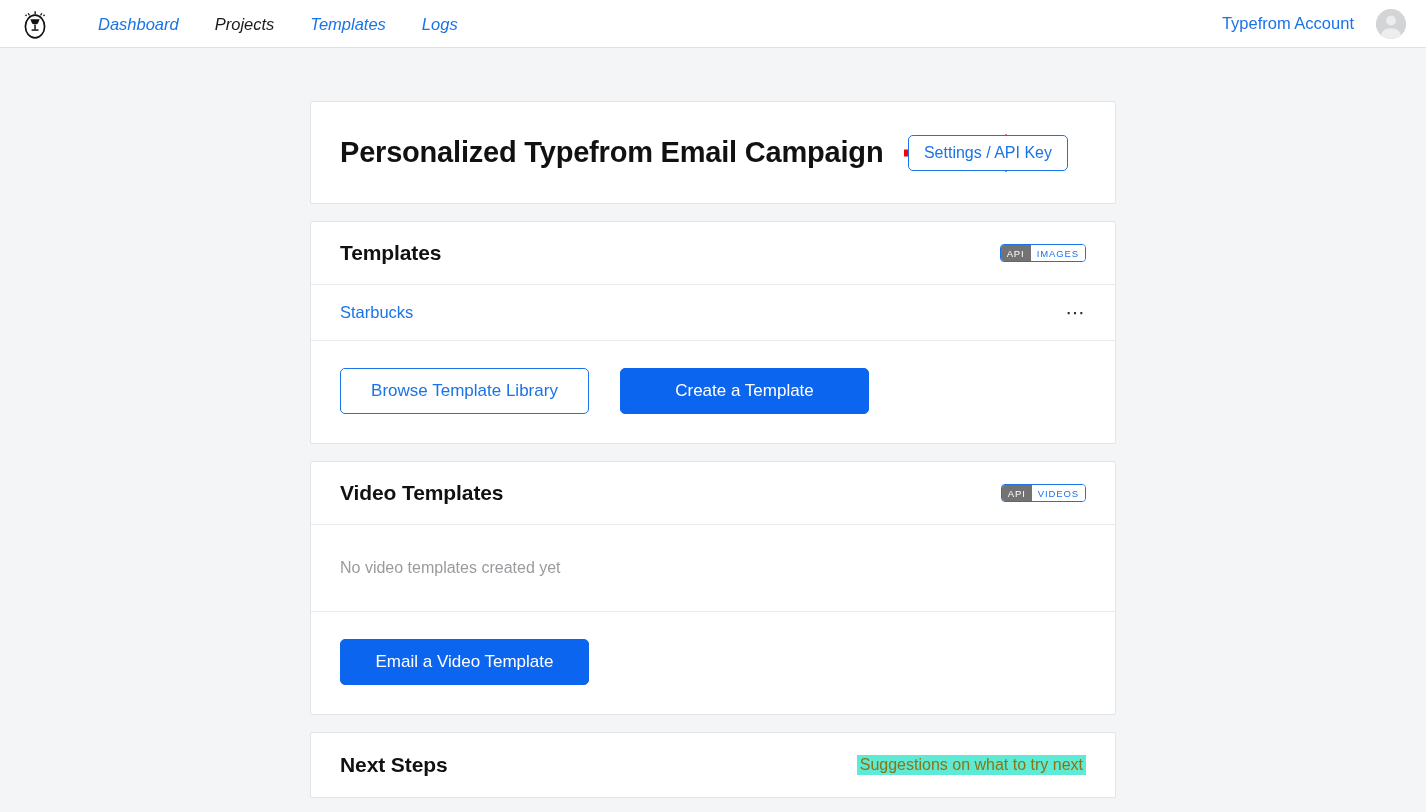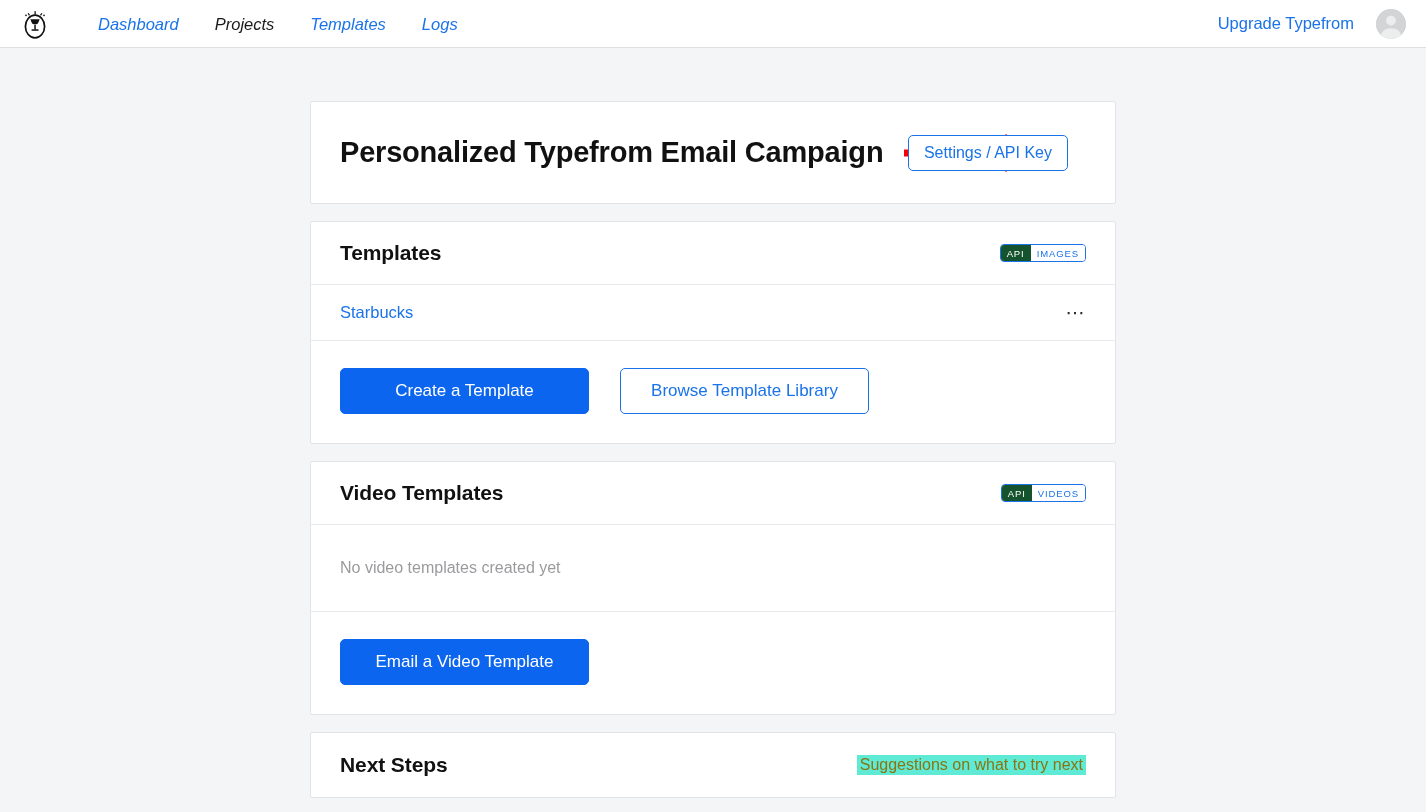--- a/index.html
+++ b/index.html
@@ -164,21 +164,21 @@
     transform: translateY(-50%);
     display: flex;
     align-items: stretch;
     height: 18px;
     border: 1px solid #1a73e8;
     border-radius: 4px;
     overflow: hidden;
     cursor: pointer;
   }
   .badge-left {
-    background: #14532d;
+    background: #737373;
     color: #ffffff;
     font-size: 9.5px;
     letter-spacing: 0.9px;
     padding: 0 6px;
     display: flex;
     align-items: center;
     font-weight: normal;
   }
   .badge-right {
     background: #ffffff;
@@ -300,21 +300,21 @@
   </div>
 
   <nav class="nav-links">
     <a class="nav-link" href="#">Dashboard</a>
     <a class="nav-link current" href="#">Projects</a>
     <a class="nav-link" href="#">Templates</a>
     <a class="nav-link" href="#">Logs</a>
   </nav>
 
   <div class="topbar-right">
-    <a class="upgrade-link" href="#">Upgrade Typefrom</a>
+    <a class="upgrade-link" href="#">Typefrom Account</a>
     <div class="avatar">
       <svg width="30" height="30" viewBox="0 0 30 30">
         <circle cx="15" cy="15" r="15" fill="#d3d4d6"></circle>
         <circle cx="15" cy="11.6" r="4.9" fill="#eceded"></circle>
         <path d="M4.6 30 Q4.6 19.2 15 19.2 Q25.4 19.2 25.4 30 Z" fill="#eceded"></path>
       </svg>
     </div>
   </div>
 </div>
 
@@ -345,22 +345,22 @@
     <div class="divider"></div>
 
     <div class="list-row">
       <a class="row-link" href="#">Starbucks</a>
       <span class="row-menu">⋯</span>
     </div>
 
     <div class="divider"></div>
 
     <div class="action-row">
+      <button class="btn btn-secondary">Browse Template Library</button>
       <button class="btn btn-primary">Create a Template</button>
-      <button class="btn btn-secondary">Browse Template Library</button>
     </div>
   </div>
 
   <div class="card">
     <div class="section-head">
       <h2 class="section-title">Video Templates</h2>
       <div class="badge-pill">
         <span class="badge-left">API</span>
         <span class="badge-right">VIDEOS</span>
       </div>

